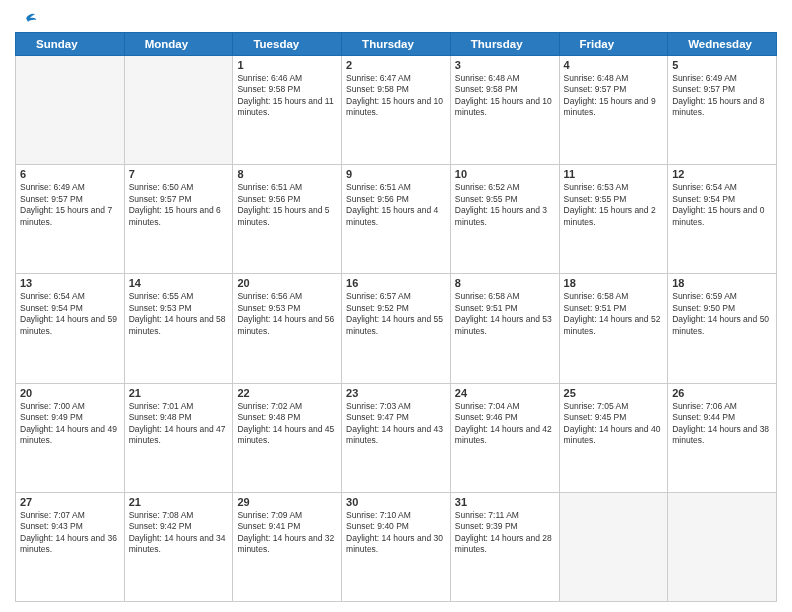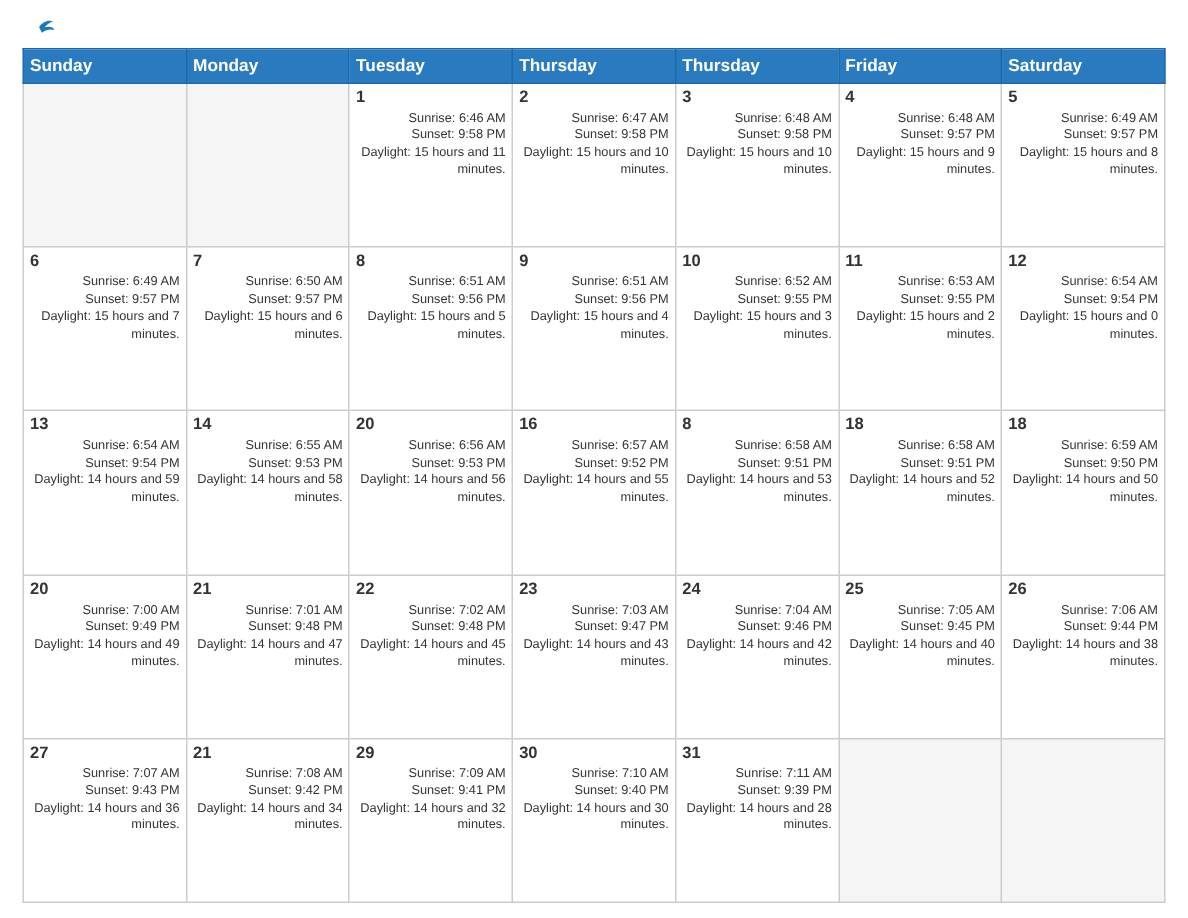--- a/index.html
+++ b/index.html
@@ -60,21 +60,21 @@
       border: 1px solid #ccc;
       border-collapse: collapse;
       width: 100%;
       table-layout: fixed;
     }
     .calendar th {
       background: #2a7abf;
       color: #fff;
       font-size: 11.5px;
       font-weight: bold;
-      padding: 5px 4px;
+      padding: 5px 20px;
       border: 1px solid #1a6aaf;
       text-align: left;
     }
     .calendar td {
       border: 1px solid #ccc;
       vertical-align: top;
       padding: 3px 4px;
       font-size: 9px;
       color: #333;
       background: #fff;
@@ -86,21 +86,20 @@
     .day-number {
       font-size: 11px;
       font-weight: bold;
       display: block;
       margin-bottom: 2px;
     }
     .cell-info {
       font-size: 8.5px;
       line-height: 1.35;
       color: #333;
-      text-align: right;
     }
   </style>
 </head>
 <body>
 
 <div class="page">
   <div class="header">
     <div class="logo">
       <div style="display:flex;flex-direction:column;align-items:flex-start;">
         <div style="display:flex;align-items:center;">
@@ -120,21 +119,21 @@
 
   <table class="calendar">
     <thead>
       <tr>
       <th>Sunday</th>
           <th>Monday</th>
           <th>Tuesday</th>
           <th>Thursday</th>
           <th>Thursday</th>
           <th>Friday</th>
-          <th>Saturday</th>
+          <th>Wednesday</th>
         </tr>
     </thead>
     <tbody id="calendar-body">
     <tr>
           <td class="empty"></td>
           <td class="empty"></td>
           <td>
             <span class="day-number">1</span>
             <div class="cell-info">Sunrise: 6:46 AM<br>Sunset: 9:58 PM<br>Daylight: 15 hours and 11 minutes.</div>
           </td>

